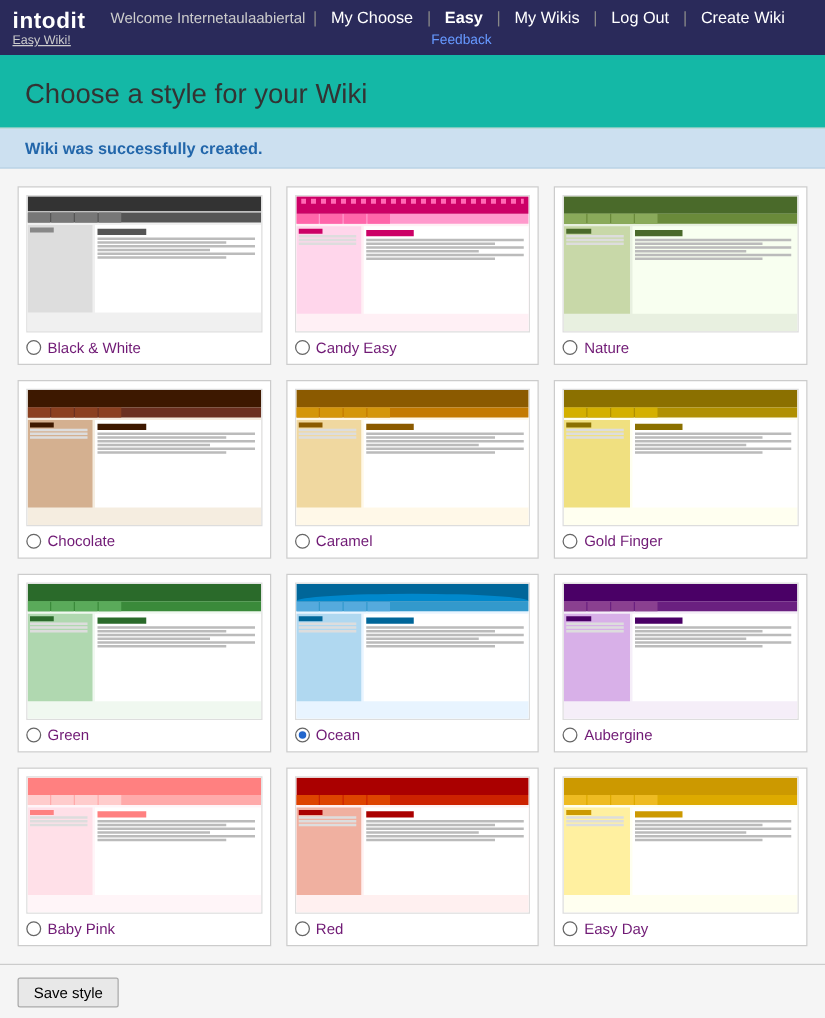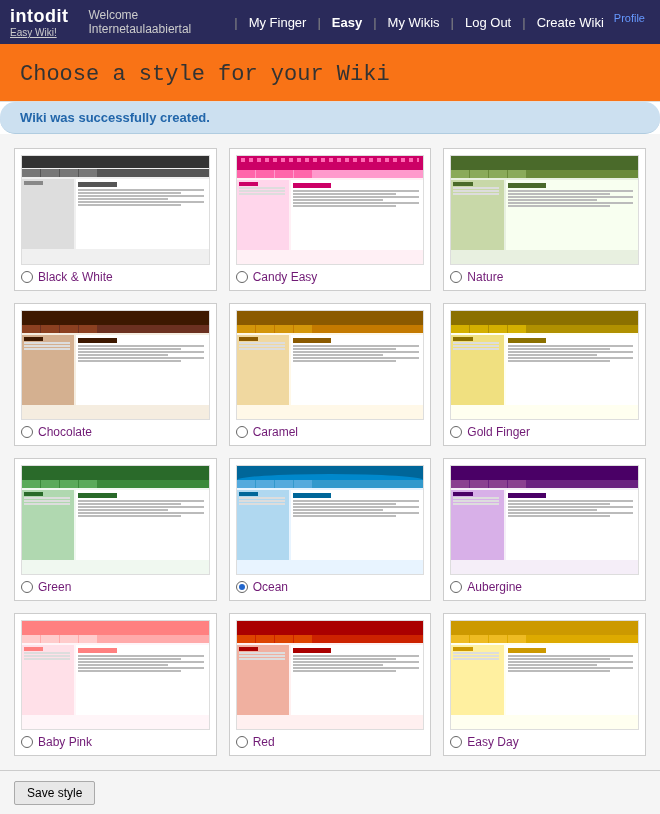--- a/index.html
+++ b/index.html
@@ -14,43 +14,41 @@
       align-items: center;
       gap: 10px;
     }
     #logo-area { margin-right: 10px; }
     #logo-title { font-size: 18px; font-weight: bold; color: #fff; letter-spacing: 0.5px; }
     #logo-sub { font-size: 10px; color: #ccc; text-decoration: underline; }
     .nav-link { color: #fff; text-decoration: none; margin: 0 5px; white-space: nowrap; }
     .nav-link.active { font-weight: bold; }
     .nav-sep { color: #888; margin: 0 2px; }
     #feedback-link { color: #6699ff; font-size: 11px; }
-    #header-inner { display: flex; flex-direction: row; flex:1; }
+    #header-inner { display: flex; flex-direction: column; flex:1; }
     #header-row1 { display: flex; align-items: center; gap: 4px; }
     #header-row2 { text-align: center; margin-top: 2px; }
 
     
     #page-heading {
-      background: #f97316;
+      background: #14b8a6;
       padding: 18px 20px 14px 20px;
       font-size: 22px;
       color: #333;
       border-bottom: 1px solid #ddd;
-      font-family: Liberation Mono, monospace;
     }
 
     
     #success-msg {
       background: #cce0f0;
       padding: 8px 20px;
       color: #2266aa;
       font-weight: bold;
       font-size: 13px;
       border-bottom: 1px solid #b0cce0;
-      border-radius: 15px;
     }
 
     
     #theme-grid {
       display: grid;
       grid-template-columns: repeat(3, 1fr);
       gap: 12px;
       padding: 14px 14px;
       background: #f5f5f5;
     }
@@ -250,32 +248,32 @@
 
 <div id="header">
   <div id="logo-area">
     <div id="logo-title">intodit</div>
     <div id="logo-sub">Easy Wiki!</div>
   </div>
   <div id="header-inner">
     <div id="header-row1">
       <span style="color:#ccc; font-size:12px;">Welcome Internetaulaabiertal</span>
       <span class="nav-sep">|</span>
-      <a class="nav-link">My Finger</a>
+      <a class="nav-link">My Choose</a>
       <span class="nav-sep">|</span>
       <a class="nav-link active">Easy</a>
       <span class="nav-sep">|</span>
       <a class="nav-link">My Wikis</a>
       <span class="nav-sep">|</span>
       <a class="nav-link">Log Out</a>
       <span class="nav-sep">|</span>
       <a class="nav-link">Create Wiki</a>
     </div>
     <div id="header-row2">
-      <a id="feedback-link" class="nav-link" style="color:#6699ff;">Profile</a>
+      <a id="feedback-link" class="nav-link" style="color:#6699ff;">Feedback</a>
     </div>
   </div>
 </div>
 
 <div id="page-heading">
   <span>Choose a style for your Wiki</span>
 </div>
 
 <div id="success-msg">
   <span>Wiki was successfully created.</span>

